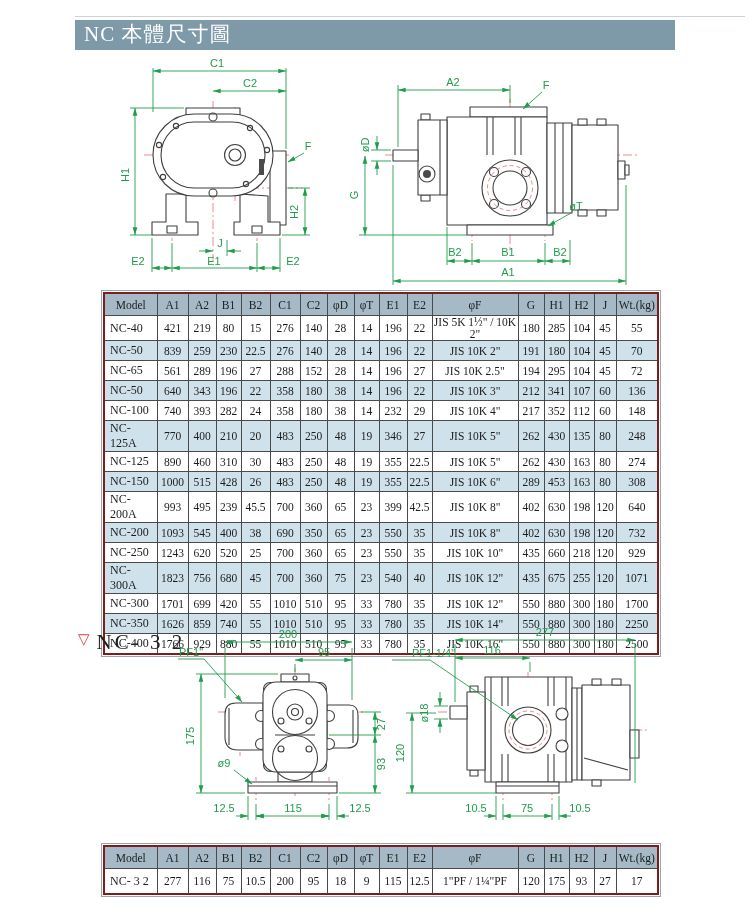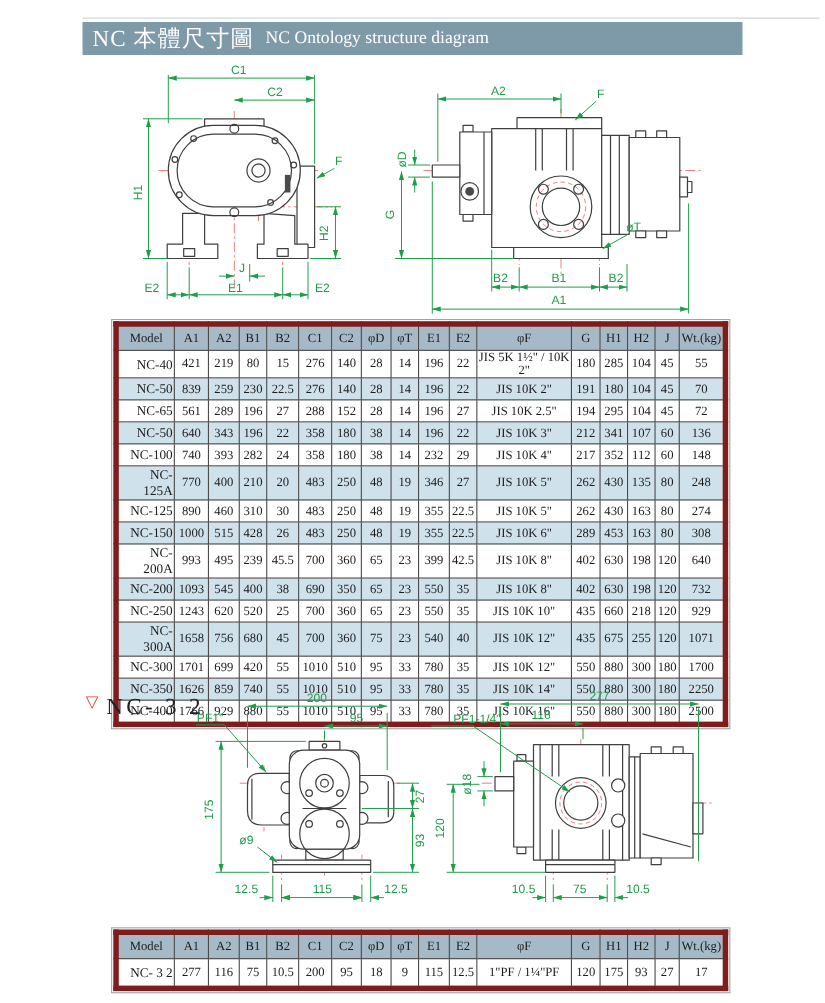--- a/index.html
+++ b/index.html
@@ -1,26 +1,26 @@
 <!DOCTYPE html>
 <html><head>
 <meta charset="utf-8">
 <style>
   html,body{margin:0;padding:0;background:#fff;}
   #page{position:relative;width:750px;height:912px;background:#fff;overflow:hidden;font-family:"Liberation Serif",serif;}
   .topline{position:absolute;left:75px;top:16px;width:670px;height:1px;background:#c9d2d6;}
   .titlebar{position:absolute;left:75px;top:20px;width:600px;height:30px;background:#7e9aa9;color:#fff;
-            display:flex;align-items:center;padding:0 0 0 9px;box-sizing:border-box;}
+            display:flex;align-items:flex-start;padding:0 0 0 9px;box-sizing:border-box;}
   .titlebar .zh{font-size:21px;letter-spacing:1px;line-height:29px;}
   .titlebar .en{font-size:16px;margin-left:10px;}
-  .dim-table{border-collapse:collapse;table-layout:fixed;width:553px;border:5px solid #7f1d1d;
+  .dim-table{border-collapse:collapse;table-layout:fixed;width:553px;border:2px solid #7f1d1d;
              outline:1px solid #9aa6ad;outline-offset:1px;font-size:11.5px;color:#1c1c1c;background:#fff;}
   .dim-table th{background:#a5bac6;font-weight:normal;height:21px;border:1px solid #4a4a4a;padding:0 1px;font-size:11.5px;}
   .dim-table td{height:19px;text-align:center;border:1px solid #4a4a4a;padding:0 1px;}
-  .dim-table td:first-child{text-align:right;padding-left:5px;font-size:12px;}
+  .dim-table td:first-child{text-align:left;padding-left:5px;font-size:12px;}
   .dim-table tbody tr:nth-child(even){background:#cfe1ea;}
   .nc32-table td{height:24px;}
   .tbl-main{position:absolute;left:103px;top:292px;}
   .tbl-nc32{position:absolute;left:103px;top:845px;}
   .svgbox{position:absolute;}
   .nc32-head{position:absolute;left:78px;top:630px;display:flex;align-items:center;color:#222;}
   .nc32-head .tri{color:#d94040;font-size:15px;margin-right:7px;line-height:1;transform:translateY(-3px);}
   .nc32-head .lbl{font-size:21px;letter-spacing:3px;}
   
   .ol{fill:none;stroke:#3f3f3f;stroke-width:1.1;stroke-linejoin:round;}
@@ -33,21 +33,20 @@
 </style>
 </head>
 <body>
 
 <div id="page">
 
   <div class="topline"></div>
 
   <div class="titlebar">
     <span class="zh">NC 本體尺寸圖</span>
-    <span class="en">NC Ontology structure diagram</span>
   </div>
 
   <svg class="svgbox" style="left:100px;top:55px" width="260" height="238" viewBox="0 0 260 238">
     <defs>
       <marker id="arG" viewBox="0 0 10 7" markerWidth="9" markerHeight="6.3" refX="9.5" refY="3.5" orient="auto-start-reverse">
         <path d="M0,0.6 L9.8,3.5 L0,6.4 Z" fill="#1f9d4b"></path>
       </marker>
     </defs>
 
     <line class="cl" x1="44" y1="100" x2="192" y2="100"></line>
@@ -428,21 +427,21 @@
           <td>35</td>
           <td>JIS 10K 10"</td>
           <td>435</td>
           <td>660</td>
           <td>218</td>
           <td>120</td>
           <td>929</td>
         </tr>
         <tr>
           <td>NC-300A</td>
-          <td>1658</td>
+          <td>1823</td>
           <td>756</td>
           <td>680</td>
           <td>45</td>
           <td>700</td>
           <td>360</td>
           <td>75</td>
           <td>23</td>
           <td>540</td>
           <td>40</td>
           <td>JIS 10K 12"</td>

